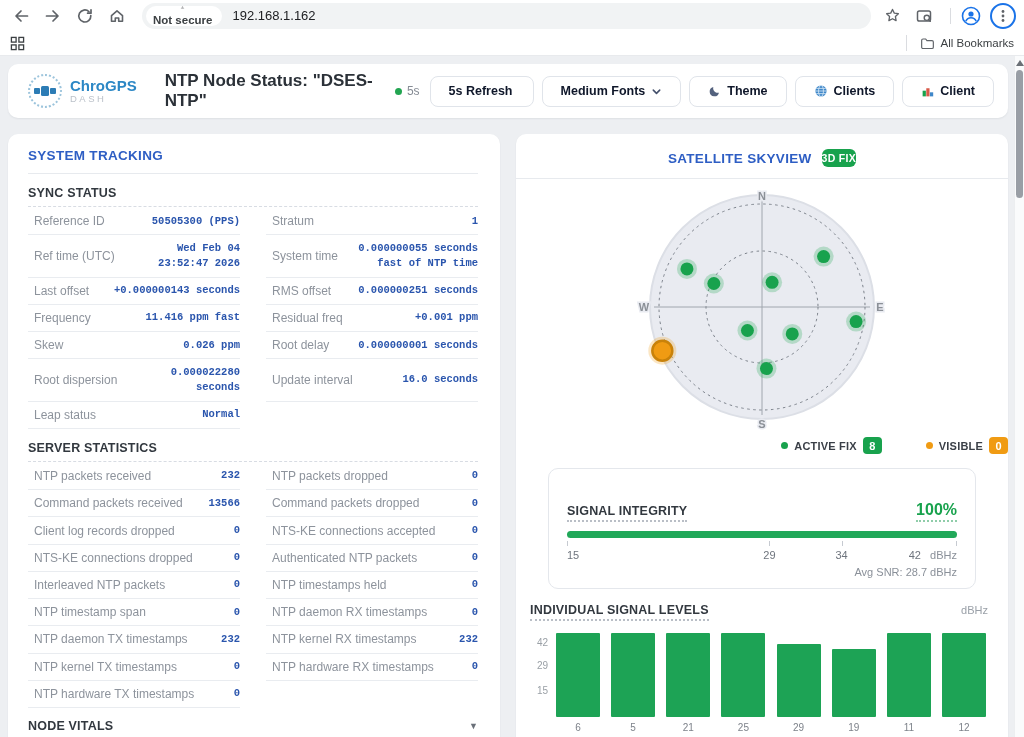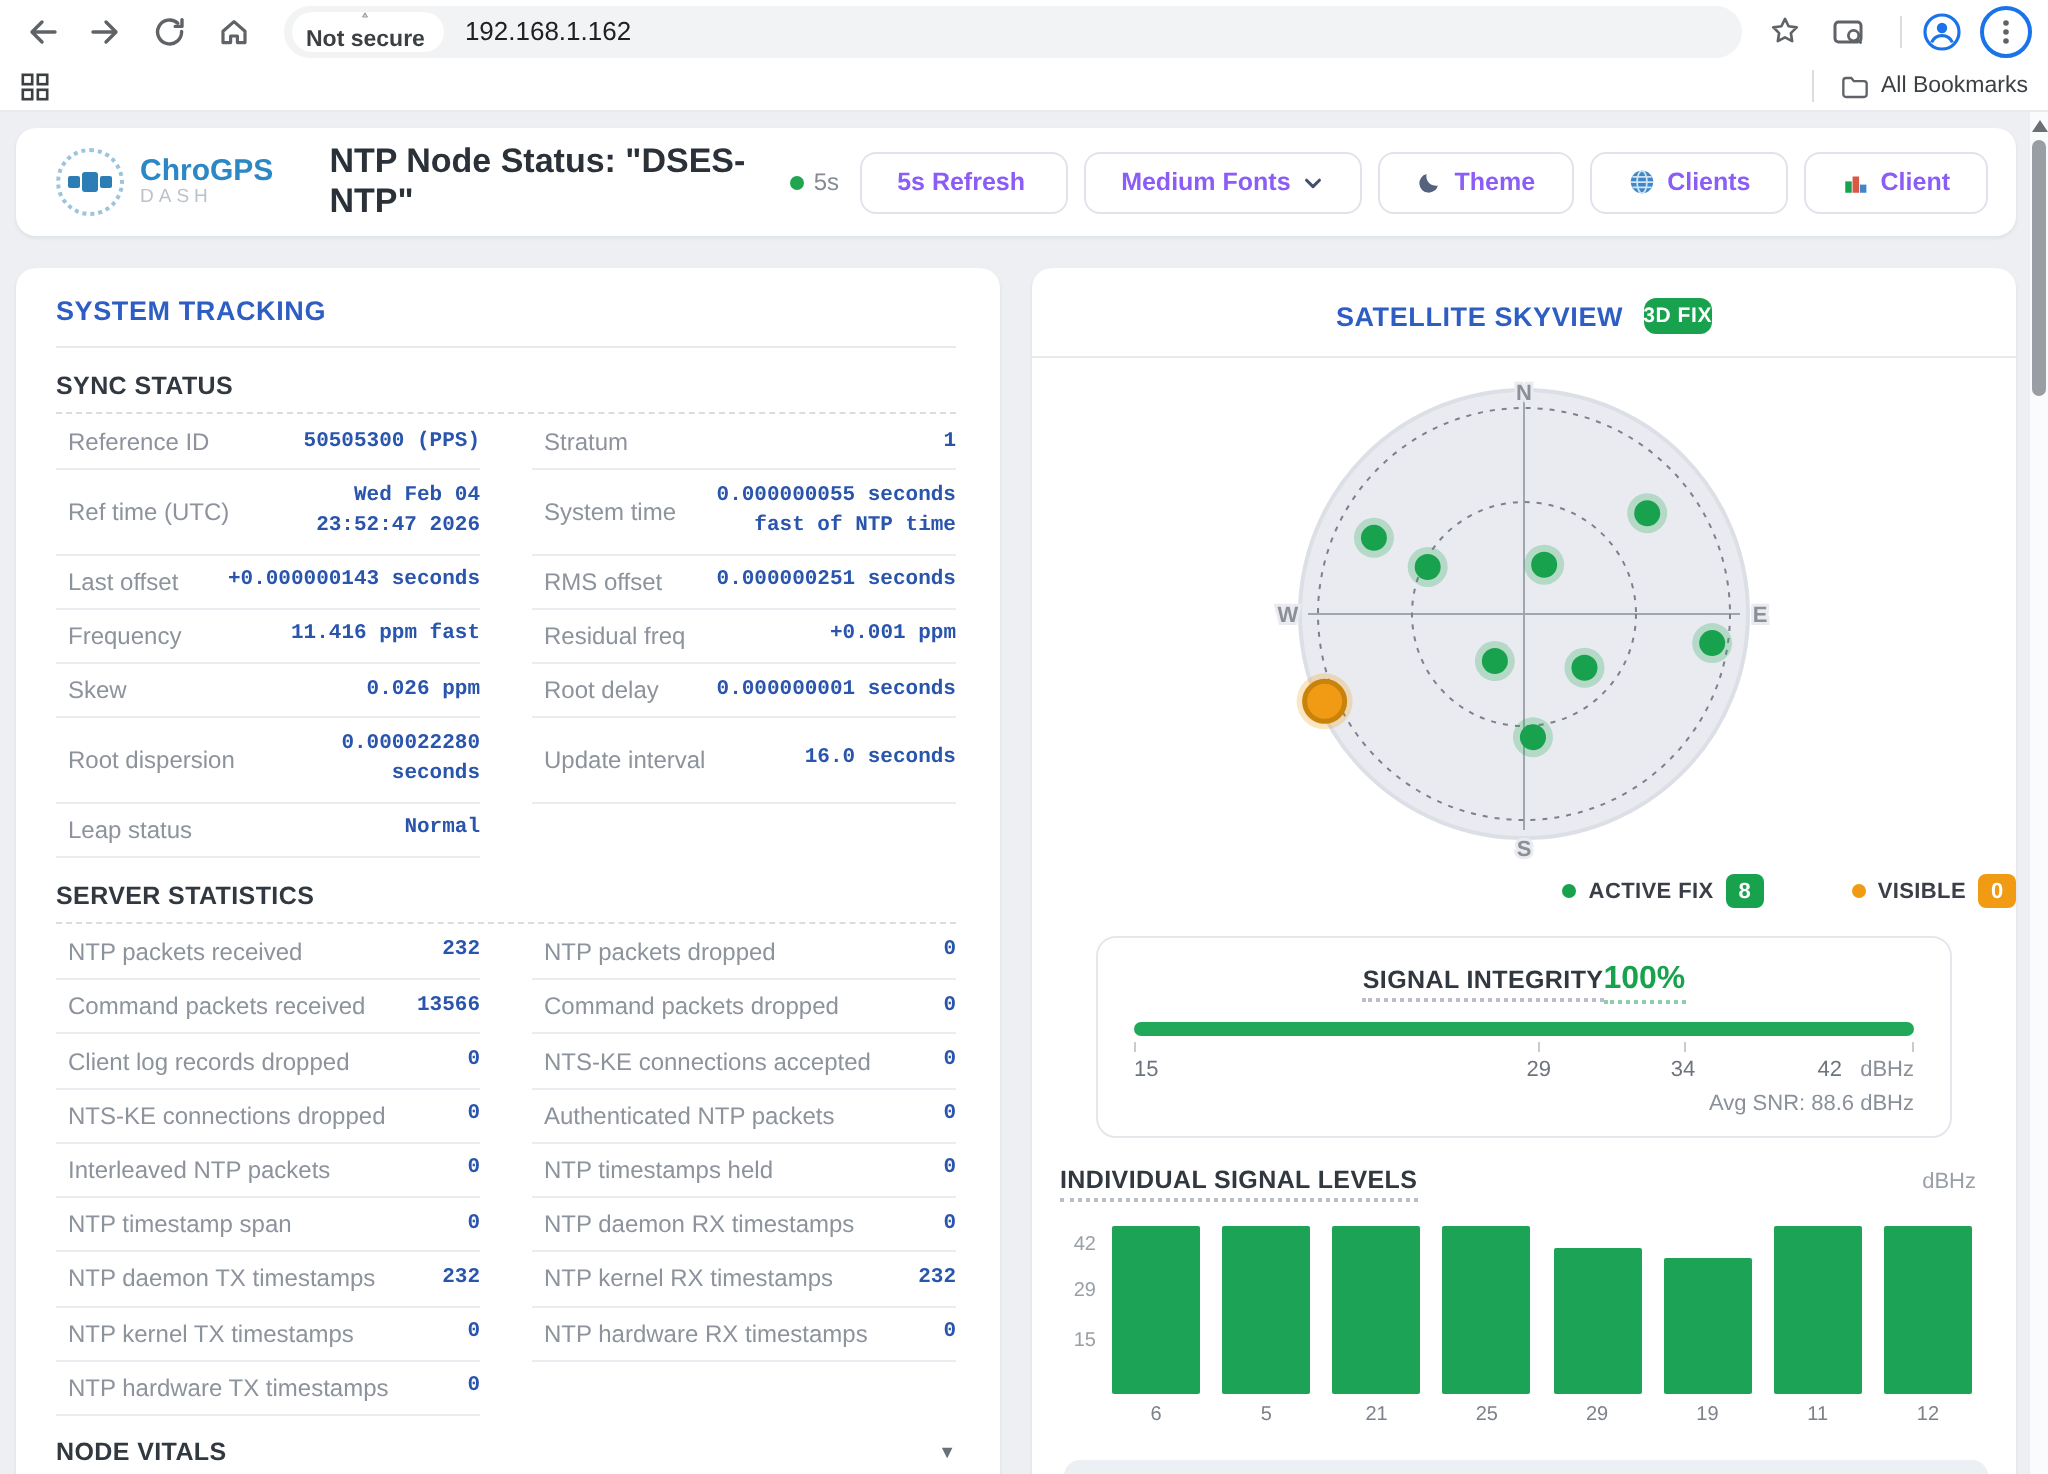--- a/index.html
+++ b/index.html
@@ -42,21 +42,21 @@
   .brand { margin-left: 8px; line-height: 1.05; }
   .brand-name { font-size: 15px; font-weight: bold; color: #2c87c5; }
   .brand-sub { font-size: 9.5px; color: #bcc2ca; letter-spacing: 2.5px; }
   .pg-title { margin-left: 28px; font-size: 17px; font-weight: bold; color: #2b3138; }
   .hdr-ctrls { margin-left: auto; display: flex; align-items: center; gap: 8px; }
   .live { display: flex; align-items: center; gap: 5px; margin-right: 2px; }
   .live-dot { width: 7px; height: 7px; border-radius: 50%; background: #22a551; }
   .live-txt { font-size: 12px; color: #858b94; }
   .hbtn { height: 31px; border: 1px solid #e0e4ea; border-radius: 8px; background: #fff;
           display: flex; align-items: center; gap: 6px; padding: 0 18px; font-size: 12.5px;
-          font-weight: bold; color: #8b5cf6; cursor: pointer; white-space: nowrap; }
+          font-weight: bold; color: #0f172a; cursor: pointer; white-space: nowrap; }
   .refresh-box { width: 104px; font-weight: bold; }
 
   
   .leftcard { left: 8px; top: 78px; width: 492px; height: 660px; padding: 14px 22px 0 20px; }
   .sec-blue { font-size: 13.5px; font-weight: bold; color: #2e5ec4; letter-spacing: .3px; }
   .div-solid { height: 1px; background: #e7eaee; margin: 10px 0 0; }
   .sub-hd { display: flex; justify-content: space-between; align-items: center;
             margin-top: 12px; }
   .sub-title { font-size: 12.5px; font-weight: bold; color: #32383f; letter-spacing: .2px; }
   .div-dash { border-bottom: 1px dashed #d8dce3; margin-top: 6px; }
@@ -81,21 +81,21 @@
                 margin-top: 4px; }
   .lg-item { display: flex; align-items: center; gap: 6px; }
   .lg-dot { width: 7px; height: 7px; border-radius: 50%; }
   .lg-lab { font-size: 11px; font-weight: bold; color: #3a3f47; letter-spacing: .2px; }
   .lg-badge { min-width: 19px; height: 17px; border-radius: 4px; color: #fff; font-size: 11px;
               font-weight: bold; display: flex; align-items: center; justify-content: center;
               padding: 0 4px; }
 
   .subcard { margin: 14px 32px 0; border: 1px solid #e4e7ec; border-radius: 10px;
              padding: 12px 18px 10px; }
-  .si-row { display: flex; justify-content: center; align-items: baseline; }
+  .si-row { display: flex; justify-content: space-between; align-items: baseline; margin-top: 20px; }
   .si-title { font-size: 12.5px; font-weight: bold; color: #32383f; letter-spacing: .2px;
               border-bottom: 2px dotted #b9bec6; padding-bottom: 2px; }
   .si-pct { font-size: 16px; font-weight: bold; color: #18a24d;
             border-bottom: 2px dotted #90cdaa; padding-bottom: 1px; }
   .si-bar { margin-top: 9px; height: 7px; border-radius: 4px; background: #21a859; }
   .ticks { position: relative; height: 24px; margin-top: 3px; }
   .tickmark { position: absolute; top: 0; width: 1px; height: 5px; background: #c6cad1; }
   .ticklabel { position: absolute; top: 8px; font-size: 11px; color: #6e747d; }
   .tick-unit { position: absolute; top: 8px; right: 0; font-size: 11px; color: #8a9099; }
   .si-avg { text-align: right; font-size: 11px; color: #8a9099; margin-top: 1px; }
@@ -500,21 +500,21 @@
           <span class="tick-unit">dBHz</span>
         <div class="tickmark" style="left: 0%;"></div>
             <div class="ticklabel" style="left: 0px;">15</div>
             <div class="tickmark" style="left: 51.9%;"></div>
             <div class="ticklabel" style="left: 51.9%; transform: translateX(-50%);">29</div>
             <div class="tickmark" style="left: 70.4%;"></div>
             <div class="ticklabel" style="left: 70.4%; transform: translateX(-50%);">34</div>
             <div class="tickmark" style="left: calc(100% - 1px);"></div>
             <div class="ticklabel" style="right: 36px;">42</div>
           </div>
-        <div class="si-avg">Avg SNR: 88.6 dBHz</div>
+        <div class="si-avg">Avg SNR: 28.7 dBHz</div>
       </div>
 
       <div class="lvls">
         <div class="lvls-hd">
           <span class="lvls-title">INDIVIDUAL SIGNAL LEVELS</span>
           <span class="lvls-unit">dBHz</span>
         </div>
         <div class="chart">
           <div class="yaxis">
               <div class="ylabel" style="bottom: 88.3px;">42</div>

